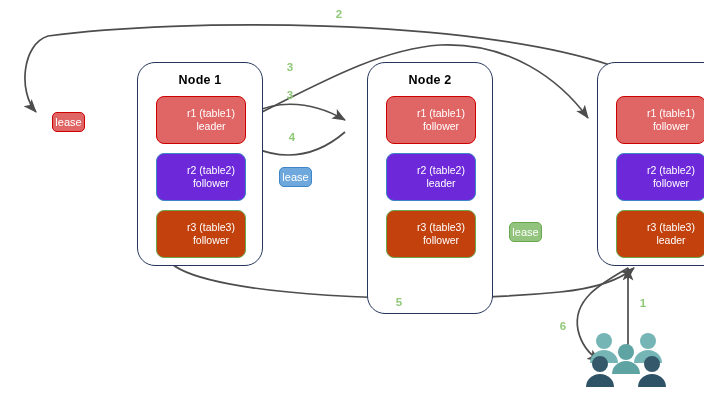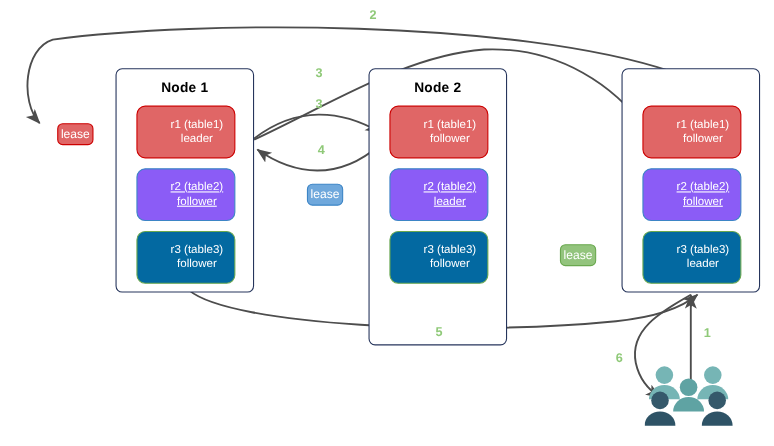--- a/index.html
+++ b/index.html
@@ -9,23 +9,24 @@
     font-family:"Liberation Sans","DejaVu Sans",sans-serif;
     overflow:hidden;
     position:relative;
   }
   #stage{position:absolute;left:0;top:0;width:704px;height:405px;}
   svg#wires{position:absolute;left:0;top:0;width:704px;height:405px;pointer-events:none;}
 
   .node-box{
     position:absolute;
     border:1.6px solid #26355c;
-    border-radius:6px;
+    border-radius:18px;
     background:#ffffff;
     box-sizing:border-box;
+    margin-left:32px;
   }
   .node-title{
     position:absolute;
     left:0;right:0;top:10px;
     text-align:center;
     font-size:12.5px;
     font-weight:bold;
     color:#000000;
     letter-spacing:.2px;
   }
@@ -41,22 +42,22 @@
     align-items:center;
     justify-content:center;
     color:#ffffff;
     font-size:10.5px;
     line-height:13px;
     text-align:center;
     padding-left:20px;
   }
   .replica .l1,.replica .l2{display:block;}
   .rep-red{background:#e06666;border:1.4px solid #cc0000;}
-  .rep-blue{background:#8b5cf6;border:1.4px solid #3d85c6;text-decoration:underline;}
-  .rep-green{background:#0369a1;border:1.4px solid #6aa84f;justify-content:center;}
+  .rep-blue{background:#6d28d9;border:1.4px solid #3d85c6;}
+  .rep-green{background:#c2410c;border:1.4px solid #6aa84f;justify-content:center;}
 
   .lease{
     position:absolute;
     width:33px;height:20px;
     border-radius:5px;
     box-sizing:border-box;
     display:flex;align-items:center;justify-content:center;
     color:#ffffff;font-size:11px;
   }
   .lease-red{background:#e06666;border:1.4px solid #cc0000;}

